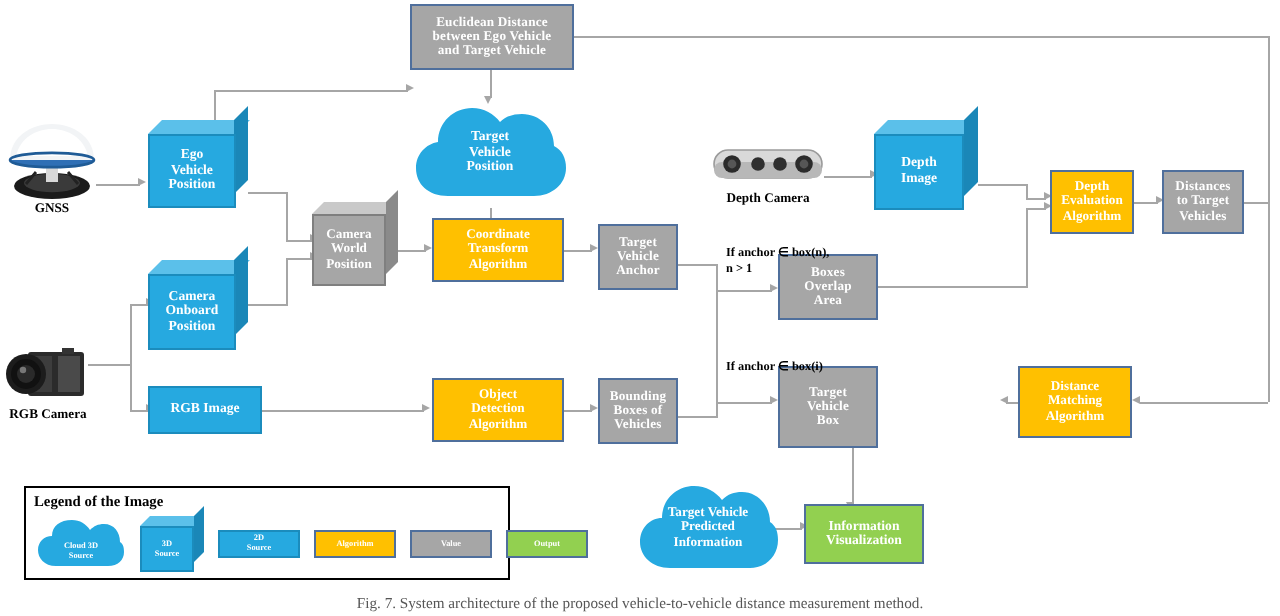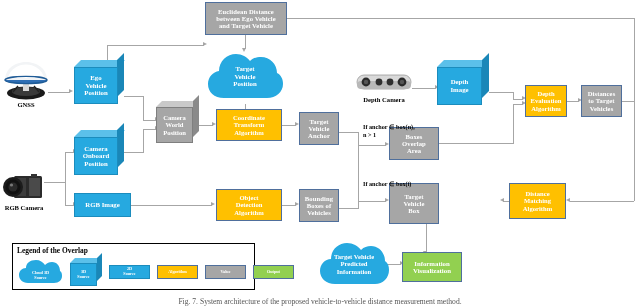--- a/index.html
+++ b/index.html
@@ -384,21 +384,21 @@
 
   <div class="cond" style="left:363px;top:123px;">
     <span>If anchor ∈ box(n),</span><br>
     <span>n &gt; 1</span>
   </div>
   <div class="cond" style="left:363px;top:180px;">
     <span>If anchor ∈ box(i)</span>
   </div>
 
   <div id="legend" style="left:12px;top:243px;width:243px;height:47px;">
-    <div class="ltitle">Legend of the Overlap</div>
+    <div class="ltitle">Legend of the Image</div>
 
     <div class="lgitem" style="left:5px;top:15px;width:45px;height:27px;">
       <svg width="45" height="27" viewBox="0 0 45 27">
         <path d="M10 24 C4 24 1 20 1 16 C1 12 4 9 8 9 C8 4 12 1 18 1
                  C22 1 25 3 27 6 C29 4 31 3 34 3 C39 3 42 7 42 12
                  C44 13 44 16 44 17 C44 21 41 24 36 24 Z" fill="#26a9e0"></path>
       </svg>
       <div style="position:absolute;left:0;top:0;width:45px;height:27px;display:flex;
                   align-items:center;justify-content:center;text-align:center;
                   color:#fff;font-weight:bold;font-size:4.2px;line-height:1.15;padding-top:3px;">

